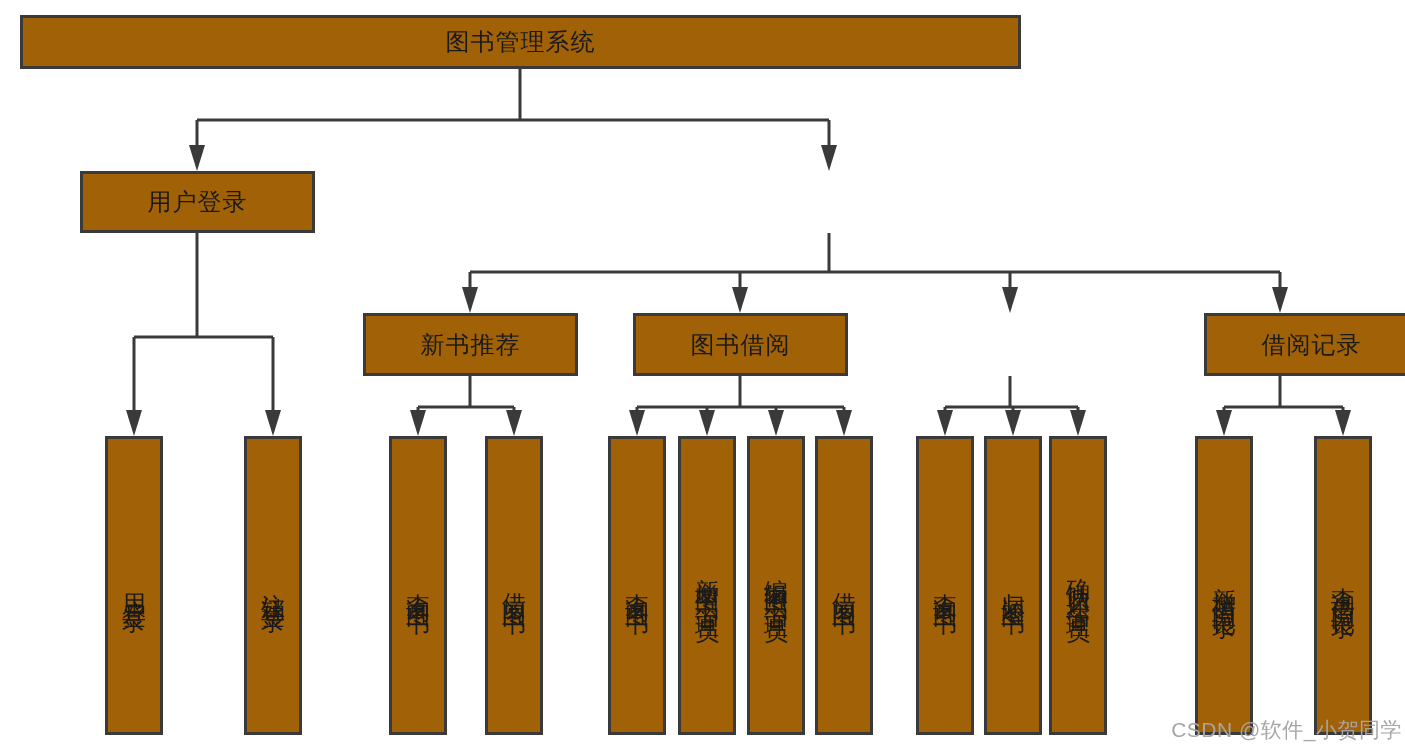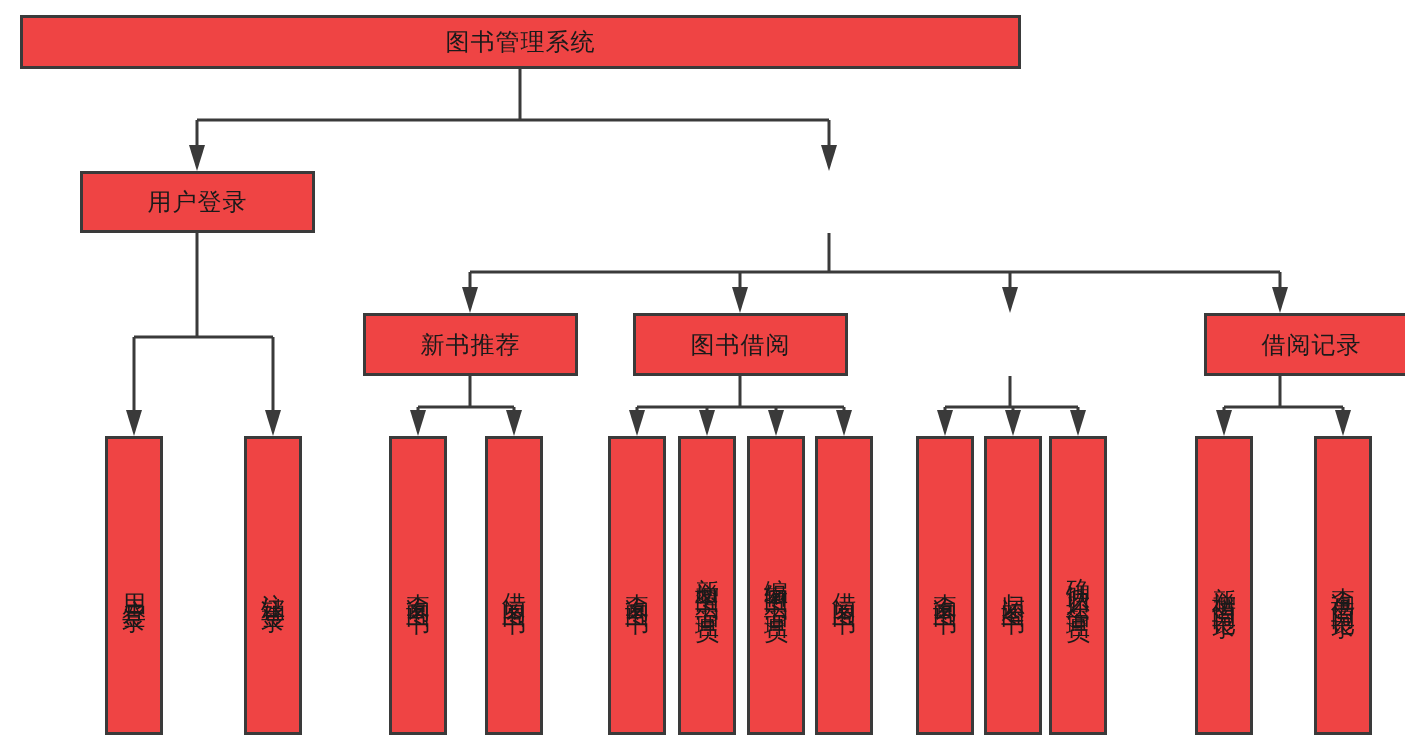--- a/index.html
+++ b/index.html
@@ -18,21 +18,21 @@
   .connectors {
     position: absolute;
     left: 0;
     top: 0;
     z-index: 1;
   }
   .node {
     position: absolute;
     box-sizing: border-box;
     border: 3px solid #3a3a3a;
-    background: #ef4444;
+    background: #a16207;
     display: flex;
     align-items: center;
     justify-content: center;
     color: #1a1a1a;
     z-index: 2;
   }
   .hbox {
     font-size: 24px;
     letter-spacing: 1px;
     white-space: nowrap;
@@ -186,14 +186,15 @@
     <span class="vtext">确认归还（管理员）</span>
   </div>
 
   <div class="node vbox l-12">
     <span class="vtext">新增借阅记录</span>
   </div>
   <div class="node vbox l-13">
     <span class="vtext">查询借阅记录</span>
   </div>
 
+  <div class="watermark">CSDN @软件_小贺同学</div>
 
 </div>
 
 </body></html>

